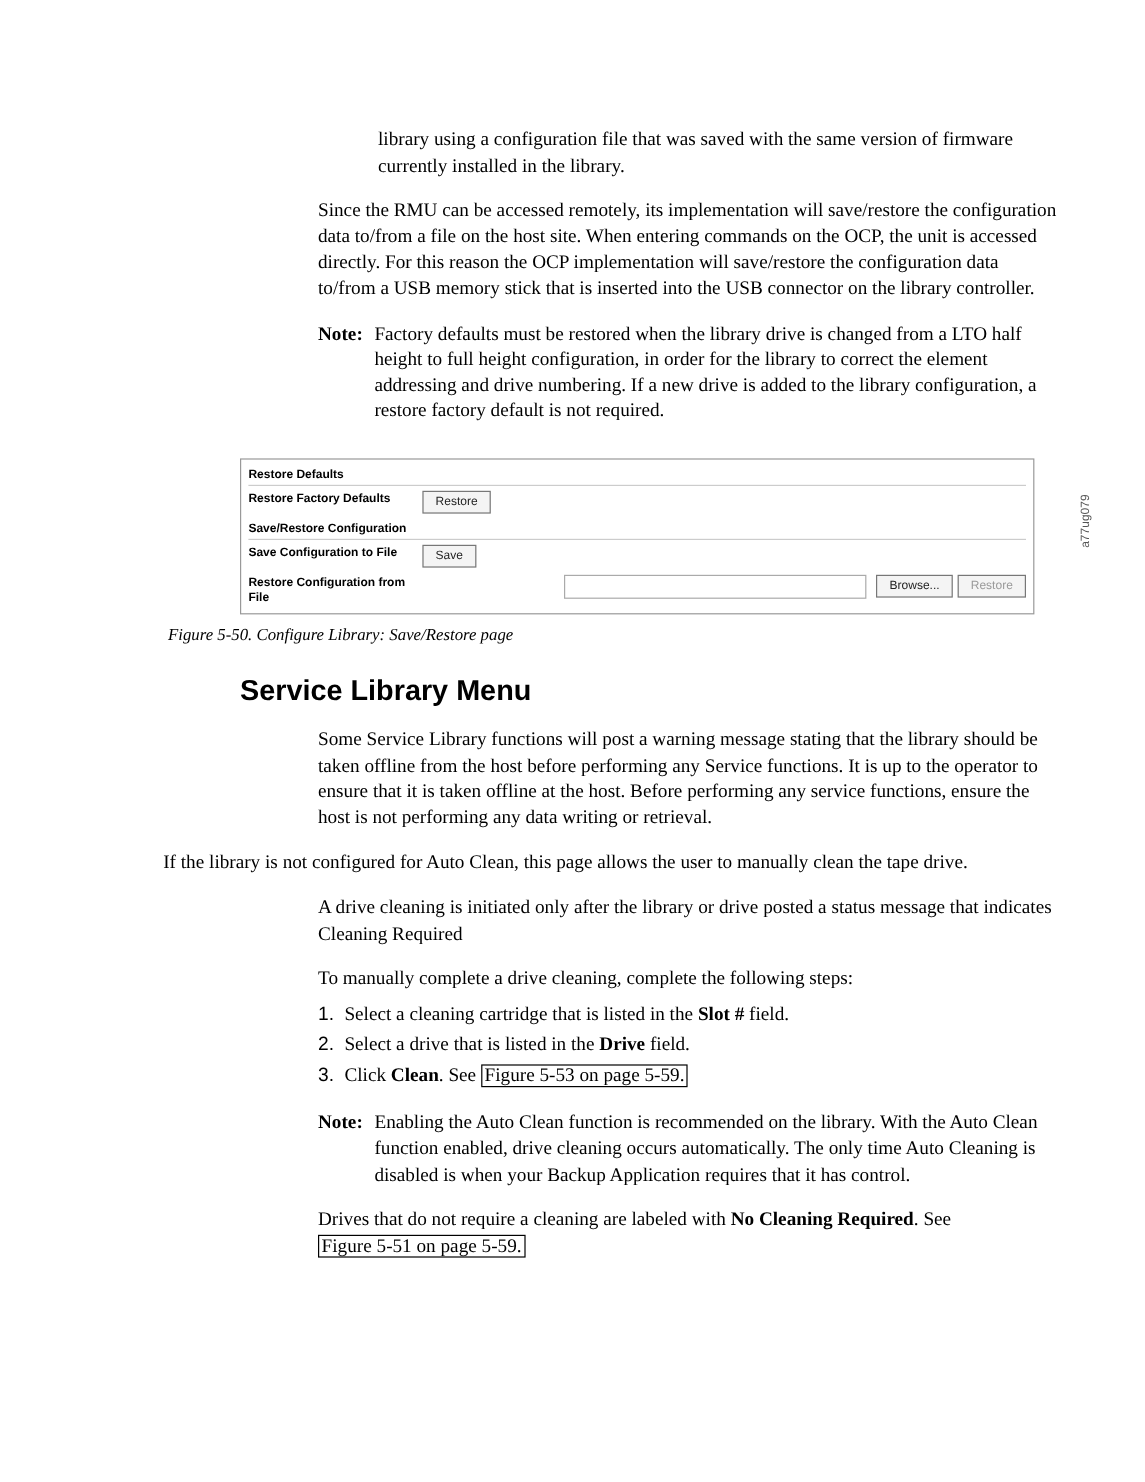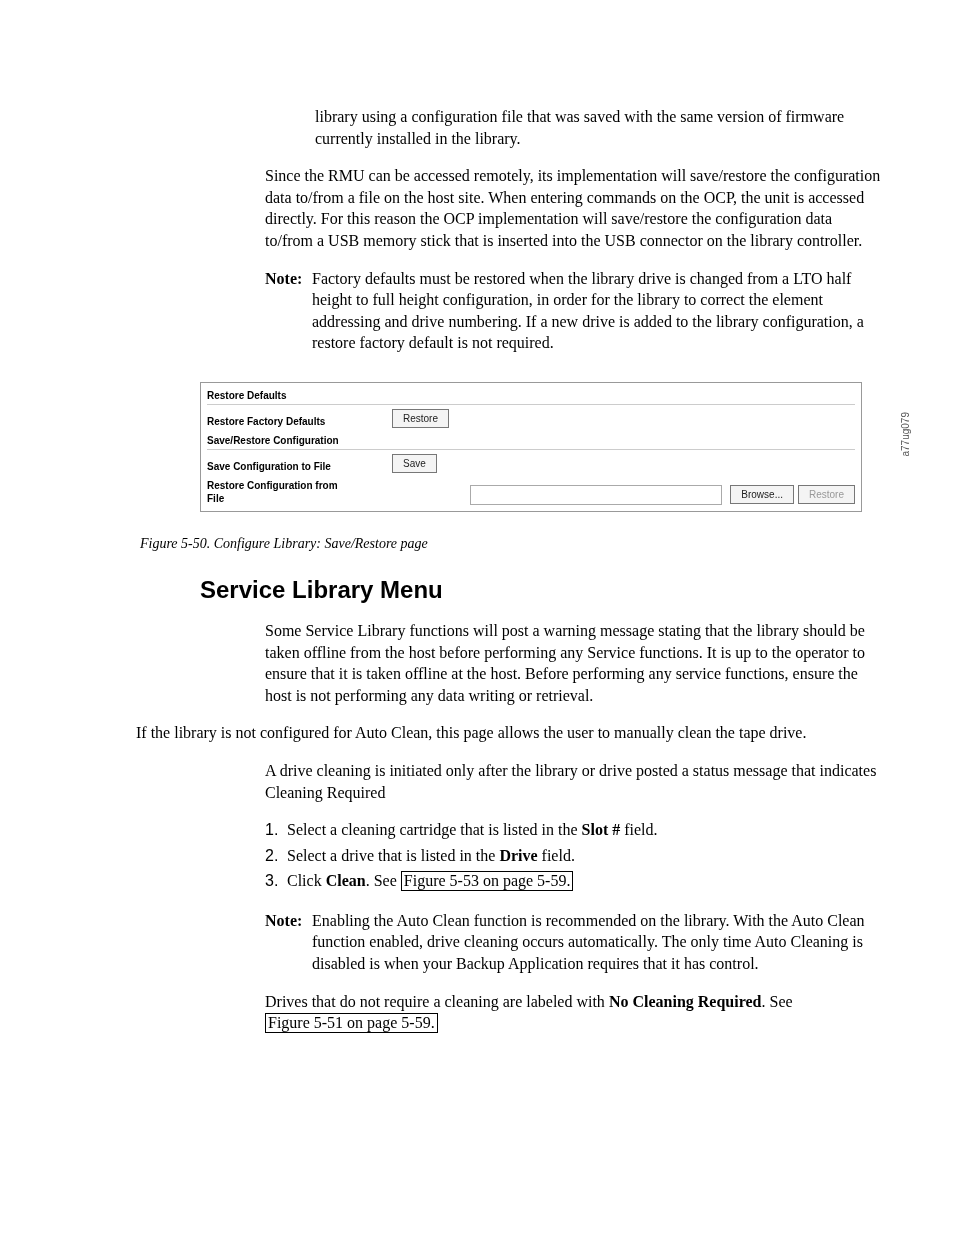--- a/index.html
+++ b/index.html
@@ -48,23 +48,22 @@
   .app-section-title {
     font-weight: bold;
     font-size: 10px;
     color: #000;
     border-bottom: 1px solid #ccc;
     padding-bottom: 2px;
     margin-bottom: 4px;
   }
   .app-row {
     display: flex;
-    align-items: flex-end;
+    align-items: flex-start;
     margin-bottom: 6px;
-    gap: 40px;
   }
   .app-row-label {
     font-weight: bold;
     width: 145px;
     font-size: 10px;
   }
   .app-button {
     display: inline-block;
     border: 1px solid #777;
     background: #f4f4f4;
@@ -89,21 +88,21 @@
     top: 30px;
     transform: rotate(-90deg);
     transform-origin: right top;
     font-family: Arial, sans-serif;
     font-size: 10px;
     color: #555;
   }
   .figure-caption {
     font-style: italic;
     font-size: 14px;
-    margin: 24px 0 20px 40px;
+    margin: 10px 0 20px 40px;
   }
 
   h1.section-title {
     font-family: Arial, Helvetica, sans-serif;
     font-weight: bold;
     font-size: 24px;
     margin: 24px 0 8px 100px;
   }
   h2.subsection-title {
     font-family: Arial, Helvetica, sans-serif;
@@ -169,20 +168,21 @@
     <div class="sidetag">a77ug079</div>
   </div>
 
   <div class="figure-caption">Figure 5-50. Configure Library: Save/Restore page</div>
 
   <h1 class="section-title">Service Library Menu</h1>
   <p class="body-text">Some Service Library functions will post a warning message stating that the library should be taken offline from the host before performing any Service functions. It is up to the operator to ensure that it is taken offline at the host. Before performing any service functions, ensure the host is not performing any data writing or retrieval.</p>
 
   <p class="body-text" style="margin-bottom:14px;margin-left:36px;">If the library is not configured for Auto Clean, this page allows the user to manually clean the tape drive.</p>
   <p class="body-text" style="margin-bottom:14px;">A drive cleaning is initiated only after the library or drive posted a status message that indicates Cleaning Required</p>
+  <p class="body-text" style="margin-bottom:6px;">To manually complete a drive cleaning, complete the following steps:</p>
 
   <div class="ol-wrap">
     <div class="ol-item">
       <div class="ol-num">1.</div>
       <div class="ol-txt"><span>Select a cleaning cartridge that is listed in the </span><strong>Slot #</strong><span> field.</span></div>
     </div>
     <div class="ol-item">
       <div class="ol-num">2.</div>
       <div class="ol-txt"><span>Select a drive that is listed in the </span><strong>Drive</strong><span> field.</span></div>
     </div>

